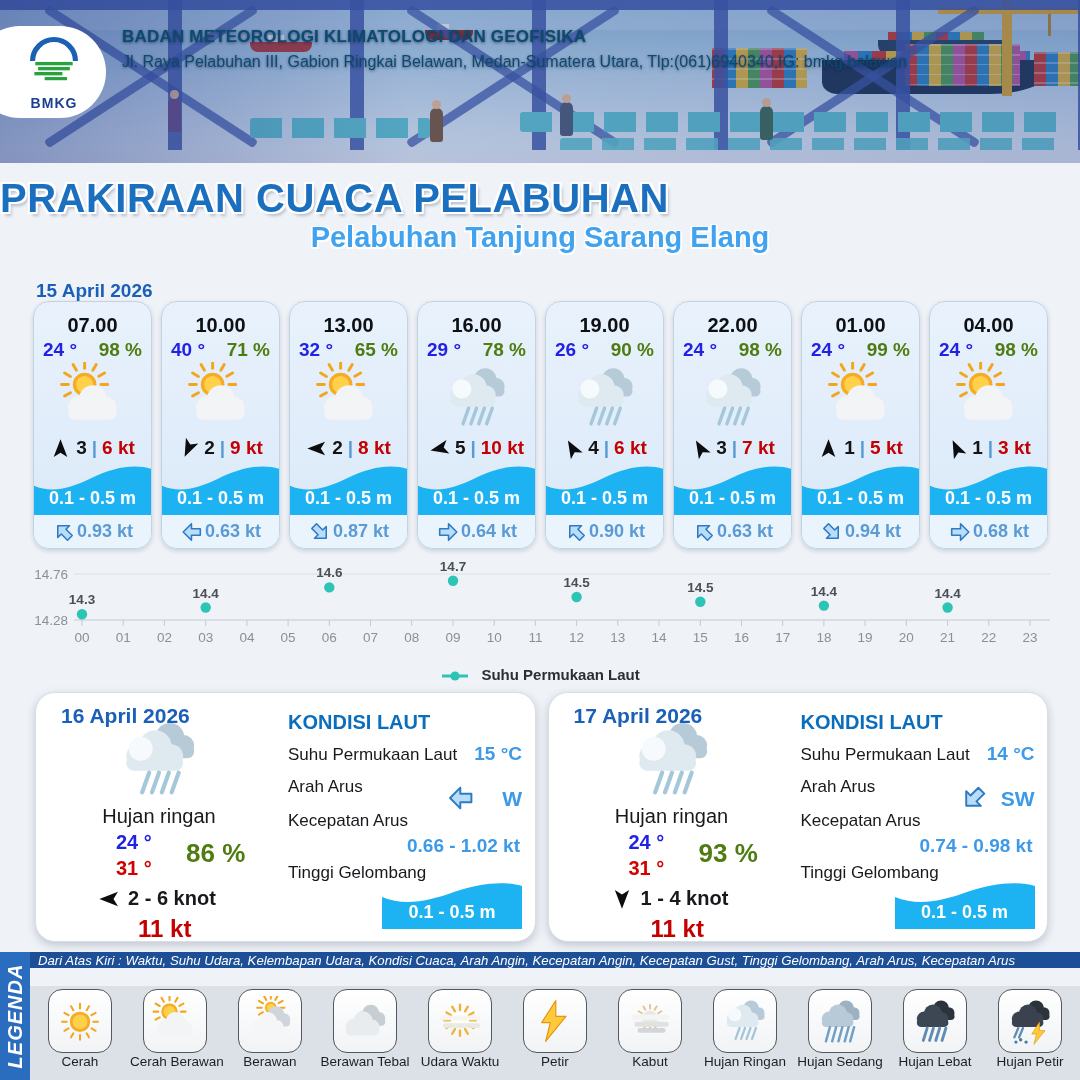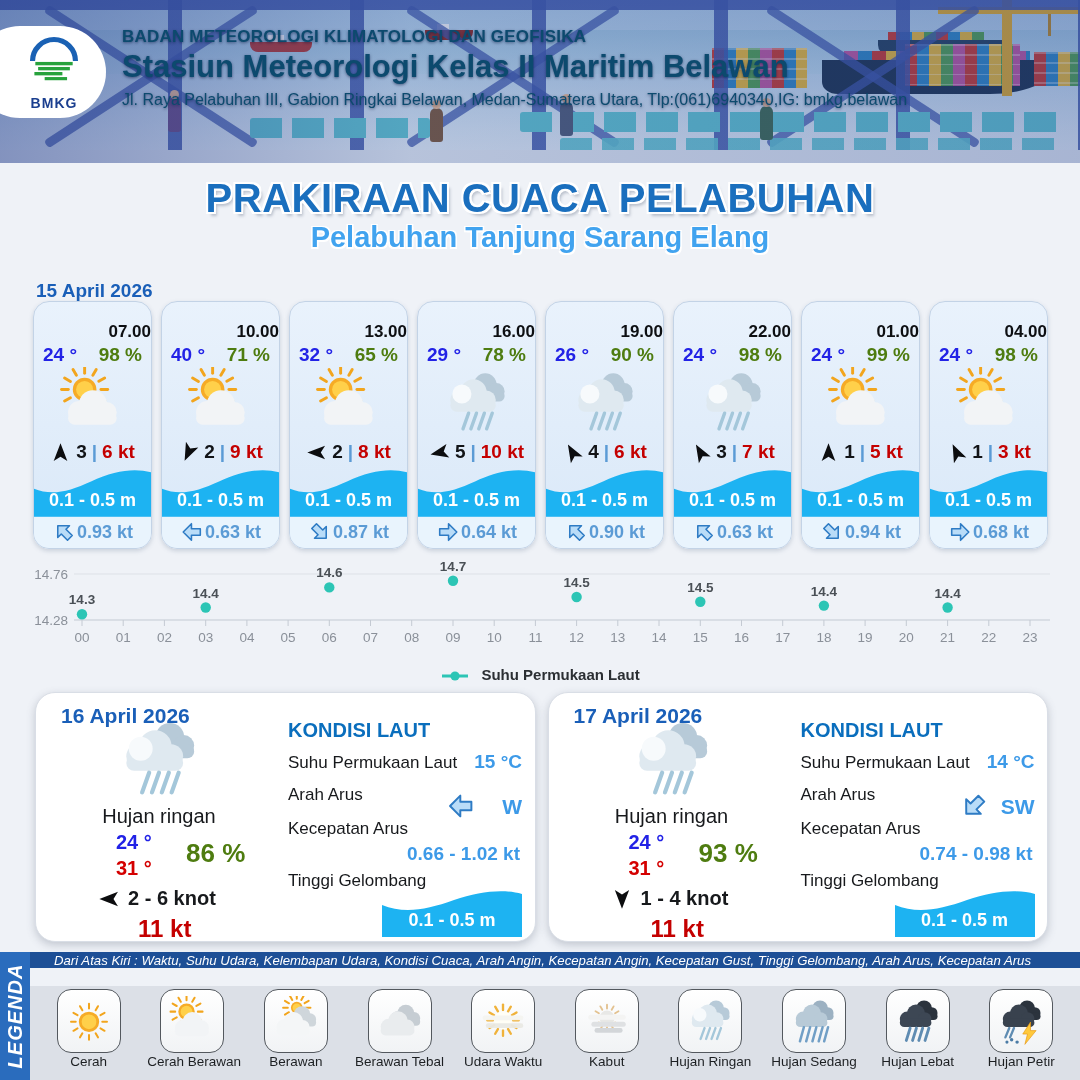--- a/index.html
+++ b/index.html
@@ -47,34 +47,34 @@
   .tint{position:absolute;inset:0;background:linear-gradient(90deg,rgba(40,62,140,.50) 0%,rgba(40,62,140,.22) 38%,rgba(40,62,140,.30) 100%);}
   .logo-pill{position:absolute;left:-26px;top:26px;width:132px;height:92px;background:#fff;border-radius:46px;z-index:5;}
   .logo-pill svg{position:absolute;right:24px;top:7px;width:56px;height:56px;}
   .logo-text{position:absolute;right:16px;bottom:7px;width:72px;text-align:center;font-weight:bold;font-size:14px;letter-spacing:1px;color:#1b3f8f;}
   .hdr-text{position:absolute;left:122px;top:27px;z-index:5;color:#0c4a6e;text-shadow:0 1px 3px rgba(10,20,60,.55);}
   .hdr-org{font-weight:bold;font-size:17px;letter-spacing:.2px;}
   .hdr-station{font-weight:bold;font-size:31px;margin-top:2px;}
   .hdr-addr{font-size:16px;margin-top:6px;}
 
   
-  .t-main{position:absolute;left:0;top:176px;width:1080px;text-align:center;font-size:40px;font-weight:900;letter-spacing:.5px;color:#1a6fbe;
+  .t-main{position:absolute;left:0;top:176px;width:1080px;font-size:40px;font-weight:900;letter-spacing:.5px;color:#1a6fbe;
     text-shadow:2px 2px 0 #fff,-2px 2px 0 #fff,2px -2px 0 #fff,-2px -2px 0 #fff,3px 4px 3px rgba(120,130,150,.45);}
   .t-sub{position:absolute;left:0;top:221px;width:1080px;text-align:center;font-size:29px;font-weight:bold;color:#41a3ef;
     text-shadow:1.5px 1.5px 0 #fff,-1.5px 1.5px 0 #fff,1.5px -1.5px 0 #fff,-1.5px -1.5px 0 #fff;}
   .t-valid{position:absolute;left:0;top:257px;width:1080px;display:flex;justify-content:center;gap:100px;font-size:18.5px;color:#0c0d0f;}
   .t-pair{display:flex;gap:10px;align-items:center;}
   .t-lab{font-weight:bold;}
 
   
   .fdate{position:absolute;left:36px;top:280px;font-size:19px;font-weight:bold;color:#1a5fb8;}
   .cards{position:absolute;left:33px;top:301px;width:1015px;display:flex;justify-content:space-between;}
   .fcard{width:119px;height:248px;border-radius:16px;border:1px solid #c3d3e6;overflow:hidden;display:flex;flex-direction:column;
     background:linear-gradient(180deg,#e9f2fc,#d9e8f8);box-shadow:0 2px 4px rgba(90,110,140,.25);}
-  .c-time{margin-top:20px;text-align:right;font-size:17px;font-weight:bold;color:#0d0f12;}
+  .c-time{margin-top:12px;text-align:center;font-size:20px;font-weight:bold;color:#0d0f12;}
   .c-temps{display:flex;justify-content:space-between;padding:2px 9px 0;}
   .c-temp{color:#2222e6;font-weight:bold;font-size:19px;}
   .c-hum{color:#4e7c10;font-weight:bold;font-size:19px;}
   .c-icon{height:72px;margin-top:1px;}
   .c-wind{display:flex;align-items:center;justify-content:center;gap:5px;height:29px;}
   .c-wind-arrow{width:21px;height:21px;display:inline-block;}
   .c-windval{font-size:19px;font-weight:bold;color:#121417;}
   .c-sep{color:#5b9bd5;font-weight:bold;font-size:19px;}
   .c-gust{font-size:19px;font-weight:bold;color:#c40000;}
   .c-wave{position:relative;height:55px;margin-top:auto;}
@@ -95,38 +95,38 @@
   .d-date{position:absolute;left:25px;top:11px;font-size:21px;font-weight:bold;color:#1a5fb8;}
   .d-icon{position:absolute;left:72px;top:22px;width:102px;height:90px;}
   .d-cond{position:absolute;left:12px;top:112px;width:222px;text-align:center;font-size:20px;color:#17191c;}
   .d-tmin{position:absolute;left:80px;top:138px;font-size:20px;font-weight:bold;color:#2222e6;}
   .d-tmax{position:absolute;left:80px;top:164px;font-size:20px;font-weight:bold;color:#d40000;}
   .d-hum{position:absolute;left:150px;top:145px;font-size:26px;font-weight:bold;color:#4e7c10;}
   .d-wind{position:absolute;left:62px;top:194px;display:flex;align-items:center;gap:8px;}
   .d-wind-arrow{width:22px;height:22px;display:inline-block;}
   .d-windrange{font-size:20px;font-weight:bold;color:#17191c;}
   .d-gust{position:absolute;left:102px;top:222px;font-size:24px;font-weight:bold;color:#c40000;}
-  .sp{position:absolute;left:252px;top:16px;width:234px;height:222px;margin-top:8px;}
+  .sp{position:absolute;left:252px;top:16px;width:234px;height:222px;}
   .sp-title{position:absolute;left:0;top:2px;font-size:20px;font-weight:bold;color:#0a6ebd;}
   .sp-lab{position:absolute;left:0;font-size:17px;color:#17191c;}
   .sp-l1{top:36px;} .sp-l2{top:68px;} .sp-l3{top:102px;} .sp-l4{top:154px;}
   .sp-val{position:absolute;right:0;font-size:19px;font-weight:bold;color:#3d9ae8;}
   .sp-v1{top:34px;} .sp-v3{top:126px;right:2px;}
   .sp-arrow{position:absolute;right:46px;top:74px;width:30px;height:30px;}
   .sp-dir{position:absolute;right:0;top:78px;font-size:21px;font-weight:bold;color:#3d9ae8;}
   .sp-wavebox{position:absolute;right:0;top:170px;width:140px;height:50px;}
   .sp-wavebox svg{position:absolute;inset:0;width:100%;height:100%;}
   .sp-wavetext{position:absolute;left:0;right:0;bottom:6px;text-align:center;font-size:18px;font-weight:bold;color:#fff;}
 
   
   .lg-band{position:absolute;left:0;top:952px;width:30px;height:128px;background:#2a6cbd;}
   .lg-band span{position:absolute;left:50%;top:50%;transform:translate(-50%,-50%) rotate(-90deg);white-space:nowrap;
     font-style:italic;font-weight:bold;font-size:20px;letter-spacing:1px;color:#fff;}
   .lg-caption{position:absolute;left:30px;top:952px;width:1050px;height:16px;background:#1d4f96;color:#fff;
-    font-style:italic;font-size:13.2px;display:flex;align-items:center;padding-left:24px;white-space:nowrap;overflow:hidden;}
+    font-style:italic;font-size:13.2px;display:flex;align-items:center;padding-left:8px;white-space:nowrap;overflow:hidden;}
   .lg-tiles{position:absolute;left:30px;top:986px;width:1050px;height:94px;background:#dce0e7;display:flex;justify-content:space-evenly;}
   .lg-item{width:90px;text-align:center;}
   .lg-tile{width:64px;height:64px;margin:3px auto 1px;background:linear-gradient(180deg,#ffffff,#f1f3f5);
     border:1.6px solid #53585e;border-radius:14px;display:flex;align-items:center;justify-content:center;}
   .lg-icon{width:50px;height:50px;}
   .lg-label{font-size:13.5px;color:#1c1f22;white-space:nowrap;}
 </style>
 </head>
 <body>
 
@@ -175,21 +175,20 @@
           <rect x="10" y="31" width="40" height="3.6"></rect>
             <rect x="13" y="36.4" width="34" height="3.6"></rect>
           <rect x="9" y="41.8" width="30" height="3.6"></rect>
             <rect x="20" y="47.2" width="24" height="3.4"></rect>
         </g>
       </svg>
       <div class="logo-text">BMKG</div>
     </div>
     <div class="hdr-text">
       <div class="hdr-org">BADAN METEOROLOGI KLIMATOLOGI DAN GEOFISIKA</div>
-      <div class="hdr-station">Stasiun Meteorologi Kelas II Maritim Belawan</div>
       <div class="hdr-addr">Jl. Raya Pelabuhan III, Gabion Ringkai Belawan, Medan-Sumatera Utara, Tlp:(061)6940340,IG: bmkg.belawan</div>
     </div>
   </header>
 
   <div class="t-main">PRAKIRAAN CUACA PELABUHAN</div>
   <div class="t-sub">Pelabuhan Tanjung Sarang Elang</div>
 
   <div class="fdate">15 April 2026</div>
   <div class="cards" id="cards">
   <div class="fcard">
@@ -978,20 +977,28 @@
               <line x1="38.5" y1="19.7" x2="42.0" y2="13.7" stroke="#f0b23a" stroke-width="3" stroke-linecap="round"></line>
               <line x1="43.3" y1="24.5" x2="49.3" y2="21.0" stroke="#f0b23a" stroke-width="3" stroke-linecap="round"></line>
               <circle cx="32" cy="31" r="11.5" fill="#fffef6"></circle>
               <rect x="6" y="25" width="52" height="6" rx="3" fill="#f4f4f0" opacity="0.95"></rect>
               <rect x="10" y="35" width="48" height="6" rx="3" fill="#e9e9e4" opacity="0.95"></rect>
             </svg></div>
         </div>
     <div class="lg-label">Udara Waktu</div>
   </div>
 
+  <div class="lg-item">
+    <div class="lg-tile">
+          <div class="lg-icon"><svg viewBox="0 0 64 64" width="100%" height="100%">
+              <path d="M33,6 L15,34 L26,34 L20,58 L46,26 L33,26 Z" fill="#ffc93c" stroke="#e6950e" stroke-width="1.5" stroke-linejoin="round"></path>
+            </svg></div>
+        </div>
+    <div class="lg-label">Petir</div>
+  </div>
 
   <div class="lg-item">
     <div class="lg-tile">
           <div class="lg-icon"><svg viewBox="0 0 64 64" width="100%" height="100%">
               <line x1="44.0" y1="28.0" x2="49.0" y2="28.0" stroke="#e3c290" stroke-width="2.4" stroke-linecap="round"></line>
               <line x1="42.4" y1="34.0" x2="46.7" y2="36.5" stroke="#e3c290" stroke-width="2.4" stroke-linecap="round"></line>
               <line x1="38.0" y1="38.4" x2="40.5" y2="42.7" stroke="#e3c290" stroke-width="2.4" stroke-linecap="round"></line>
               <line x1="32.0" y1="40.0" x2="32.0" y2="45.0" stroke="#e3c290" stroke-width="2.4" stroke-linecap="round"></line>
               <line x1="26.0" y1="38.4" x2="23.5" y2="42.7" stroke="#e3c290" stroke-width="2.4" stroke-linecap="round"></line>
               <line x1="21.6" y1="34.0" x2="17.3" y2="36.5" stroke="#e3c290" stroke-width="2.4" stroke-linecap="round"></line>

